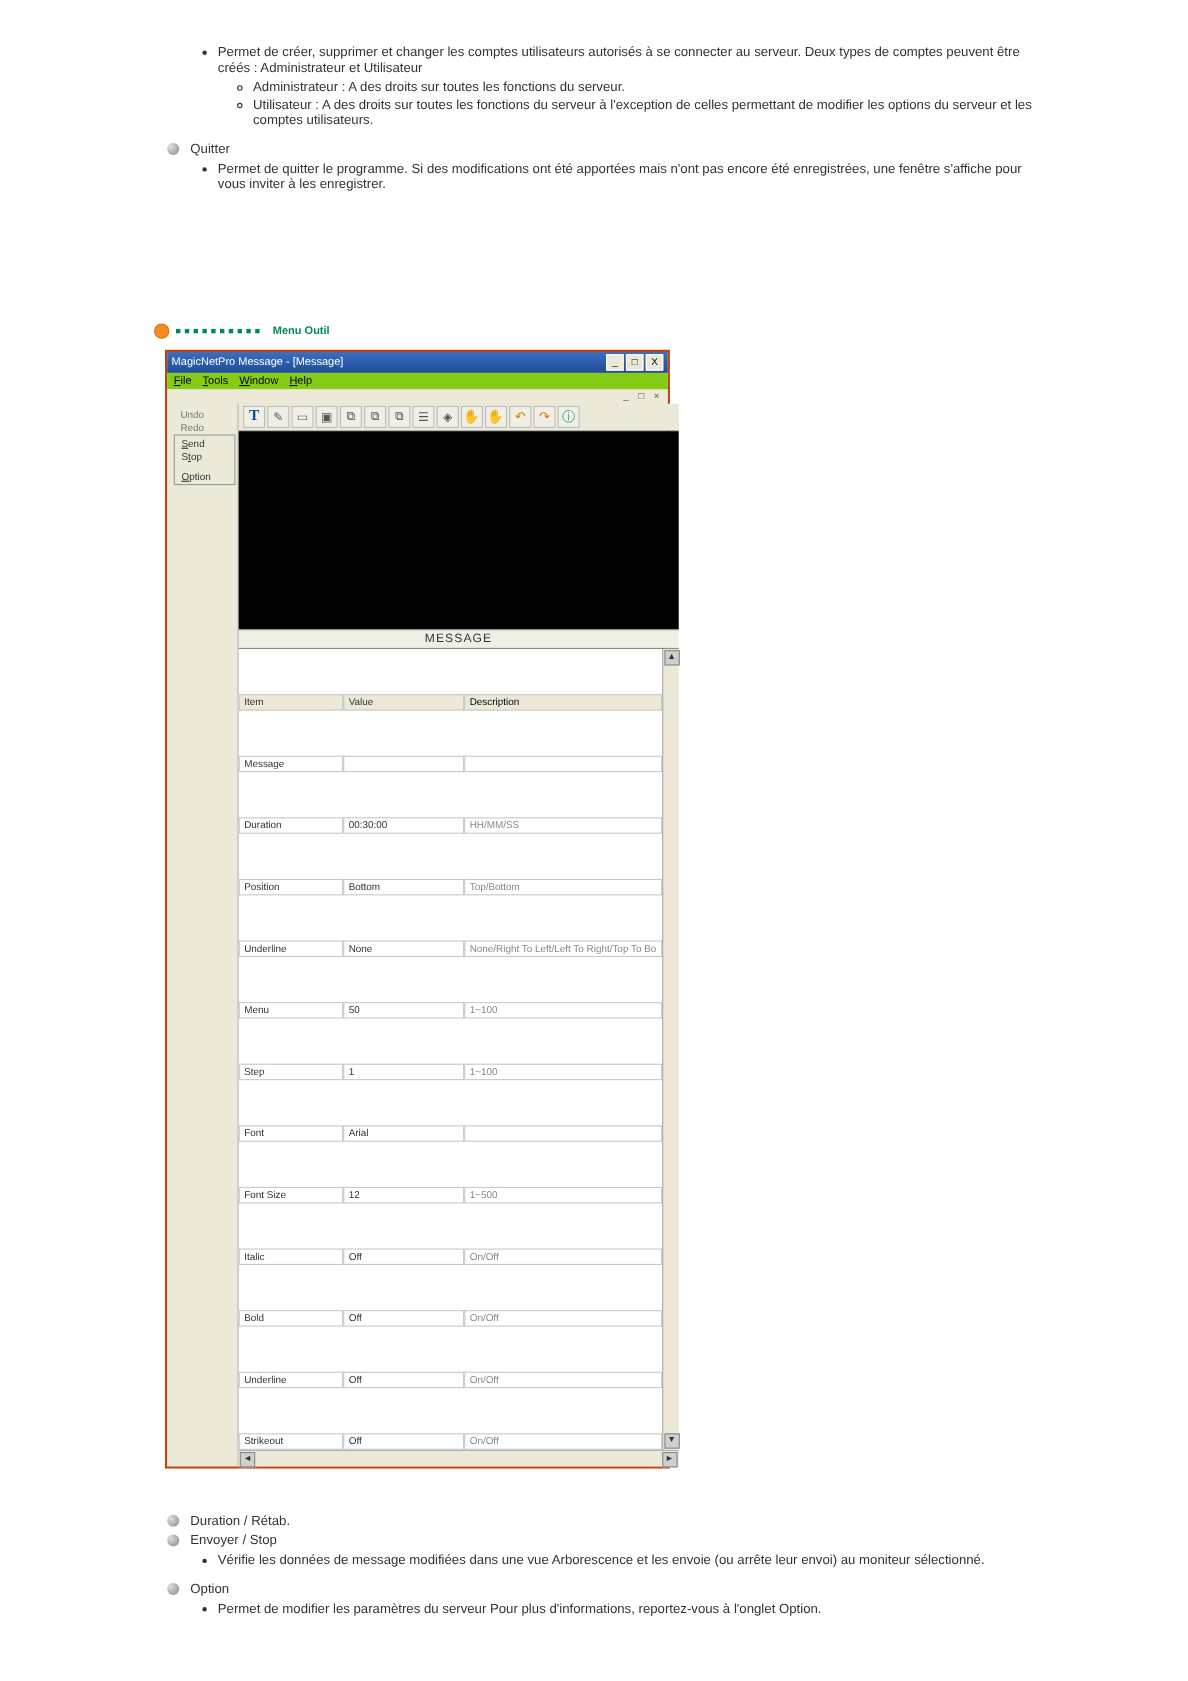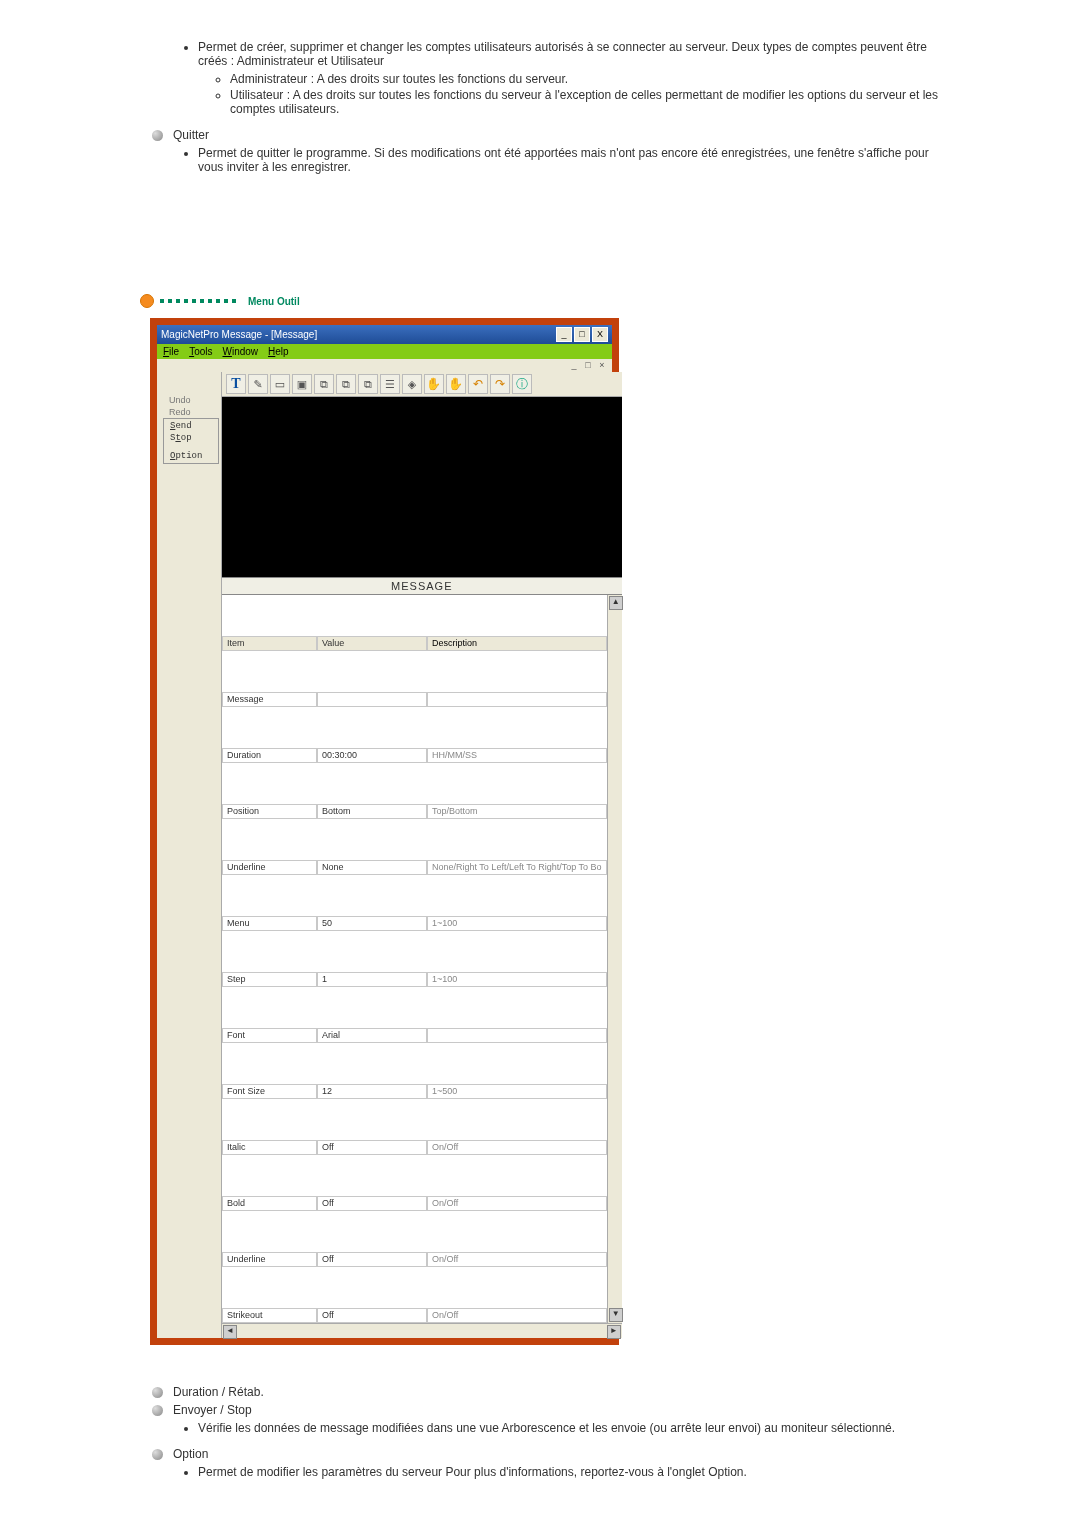--- a/index.html
+++ b/index.html
@@ -59,21 +59,21 @@
     width: 4px; height: 4px;
     background: #018960;
     margin-right: 4px;
   }
   .sect-title { color: #018960; font-weight: bold; font-size: 10px; }
 
   
   .ss-wrap { margin: 10px 0 40px 10px; }
   .ss {
     width: 455px;
-    border: 7px solid #c2410c;
+    border: 2px solid #c2410c;
     font-family: Tahoma, Arial, sans-serif;
     font-size: 10px;
     background: #ece9d8;
   }
   .titlebar {
     background: linear-gradient(#3a6fbf, #1f4c96);
     color: #fff;
     padding: 2px 4px;
     display: flex;
     align-items: center;
@@ -102,32 +102,32 @@
   .menubar span { margin-right: 10px; }
   .menubar span u { text-decoration: underline; }
 
   .ss-body { display:flex; }
   .ss-left {
     width: 60px;
     border-right: 1px solid #aaa;
     padding: 2px;
     background:#ece9d8;
   }
-  .ss-left .grp { margin-top:20px; }
+  .ss-left .grp { margin-top:2px; }
   .ss-left .lvl0 { color:#777; padding:1px 2px 1px 10px; font-size:9px;}
   .dropdown {
     position:relative;
     background:#ece9d8;
     border:1px solid #999;
     width:54px;
     margin-left:4px;
     padding:1px 0;
     font-size:9px;
   }
-  .dropdown div { padding:1px 6px;font-family:Liberation Mono, monospace; }
+  .dropdown div { padding:1px 6px; }
 
   .ss-right { flex:1; display:flex; flex-direction:column; }
   .toolbar {
     display:flex;
     align-items:center;
     padding:2px 4px;
     border-bottom:1px solid #aaa;
     background:#ece9d8;
   }
   .tb-ico {

